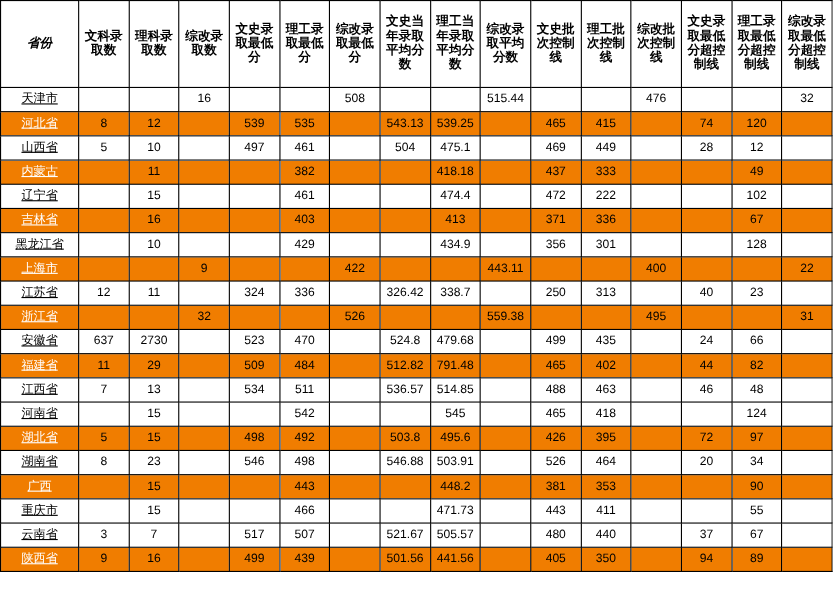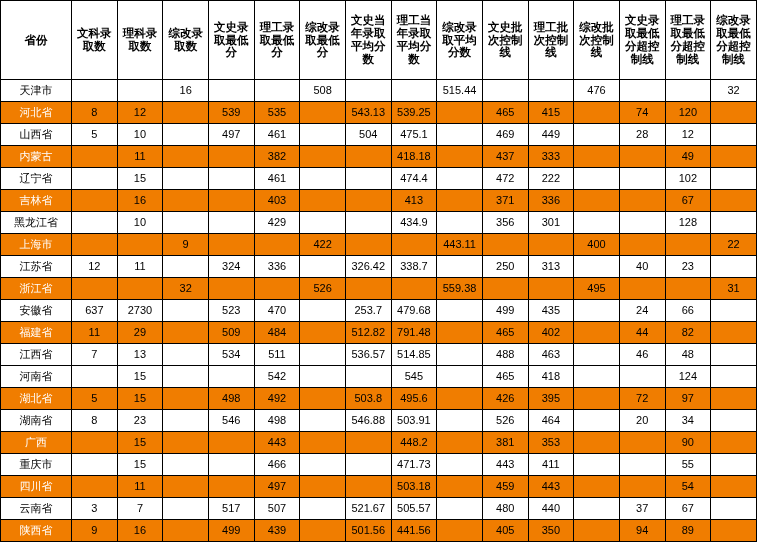--- a/index.html
+++ b/index.html
@@ -35,33 +35,35 @@
   }
   table.admission-table thead th {
     height: 76px;
     font-size: 11.5px;
     font-weight: bold;
     letter-spacing: 0px;
     padding: 1px 2px;
   }
   th.col-province {
     width: 66px;
+    font-style: italic;
   }
   .row-normal td {
     background: #ffffff;
   }
   .row-highlight td {
     background: #f07d00;
     color: #ffffff;
   }
   .row-highlight td.province-cell {
     color: #ffffff;
   }
   td.province-cell {
     font-size: 11.5px;
+    text-decoration: underline;
   }
 </style>
 </head>
 <body>
 
 <table class="admission-table">
   <thead>
     <tr>
       <th class="col-province">省份</th>
       <th>文科录取数</th>
@@ -263,21 +265,21 @@
         <td>31</td>
       </tr>
       <tr class="row-normal">
         <td class="province-cell">安徽省</td>
         <td>637</td>
         <td>2730</td>
         <td></td>
         <td>523</td>
         <td>470</td>
         <td></td>
-        <td>253.7</td>
+        <td>524.8</td>
         <td>479.68</td>
         <td></td>
         <td>499</td>
         <td>435</td>
         <td></td>
         <td>24</td>
         <td>66</td>
         <td></td>
       </tr>
       <tr class="row-highlight">
@@ -397,38 +399,20 @@
         <td>466</td>
         <td></td>
         <td></td>
         <td>471.73</td>
         <td></td>
         <td>443</td>
         <td>411</td>
         <td></td>
         <td></td>
         <td>55</td>
-        <td></td>
-      </tr>
-      <tr class="row-highlight">
-        <td class="province-cell">四川省</td>
-        <td></td>
-        <td>11</td>
-        <td></td>
-        <td></td>
-        <td>497</td>
-        <td></td>
-        <td></td>
-        <td>503.18</td>
-        <td></td>
-        <td>459</td>
-        <td>443</td>
-        <td></td>
-        <td></td>
-        <td>54</td>
         <td></td>
       </tr>
       <tr class="row-normal">
         <td class="province-cell">云南省</td>
         <td>3</td>
         <td>7</td>
         <td></td>
         <td>517</td>
         <td>507</td>
         <td></td>

